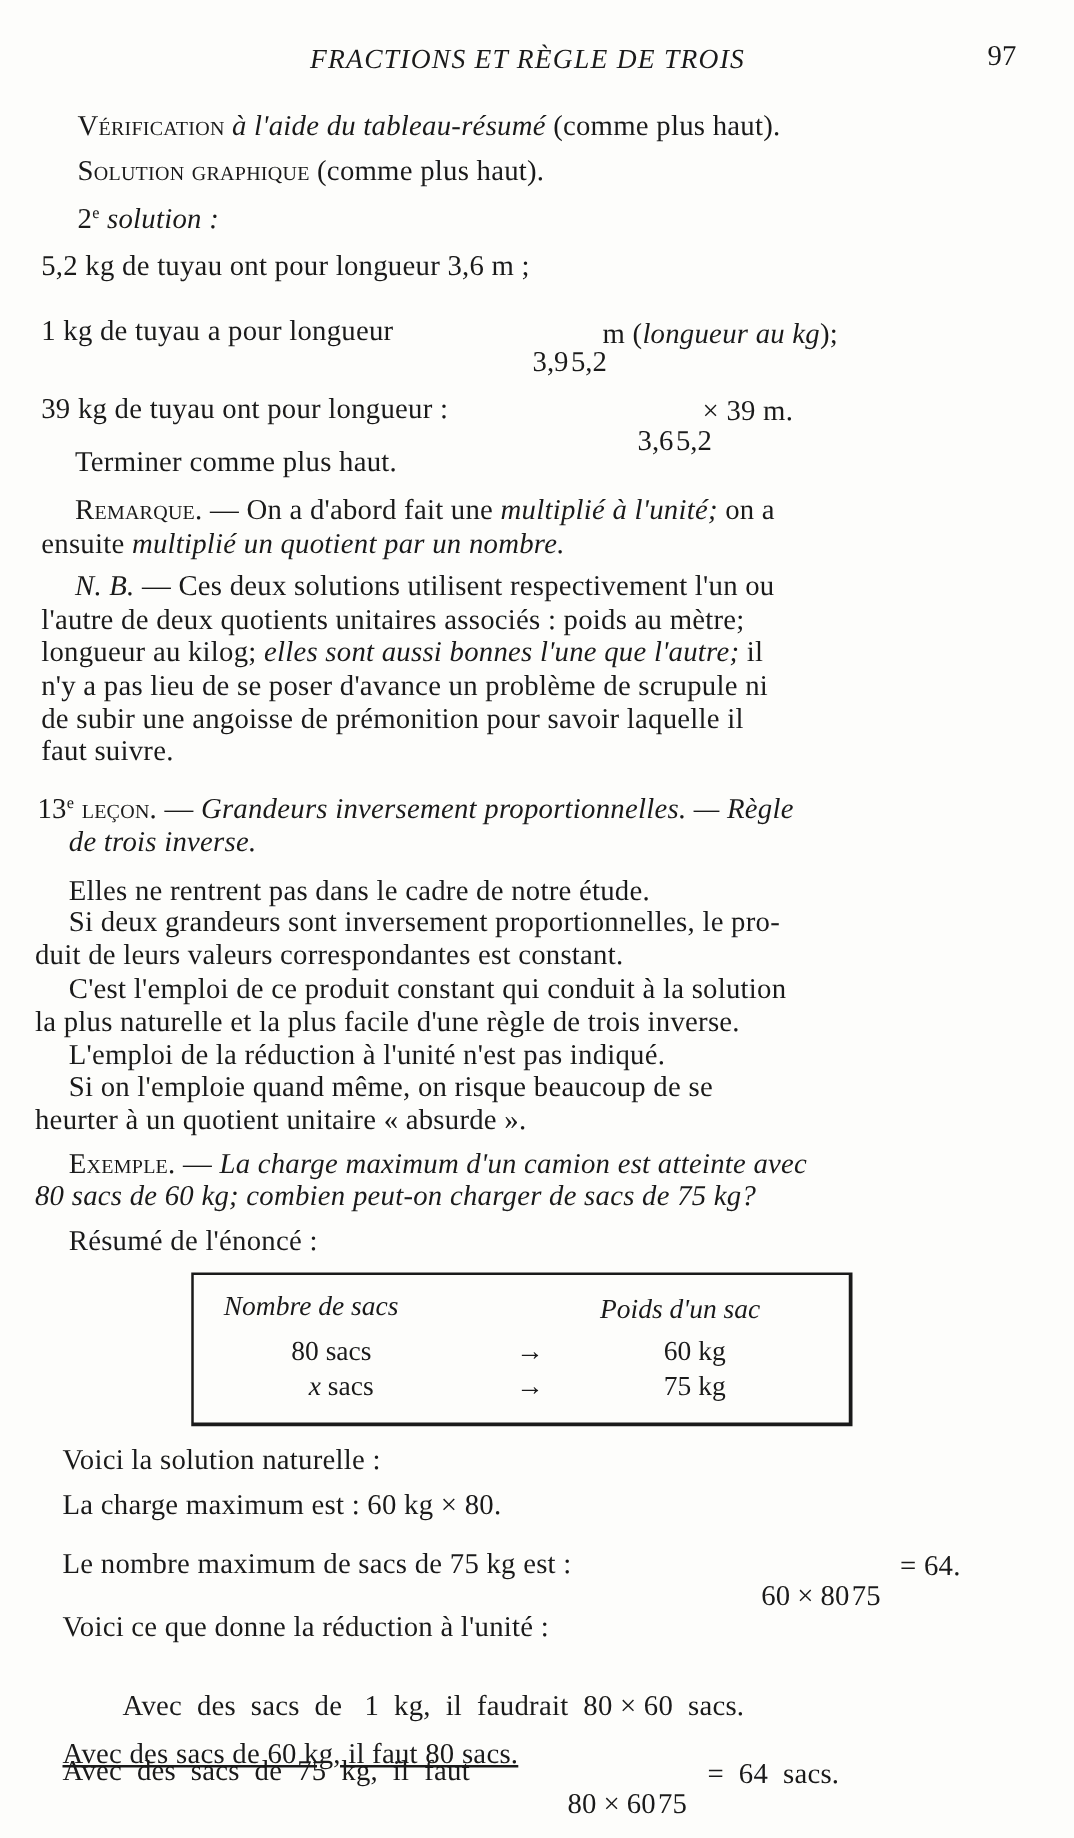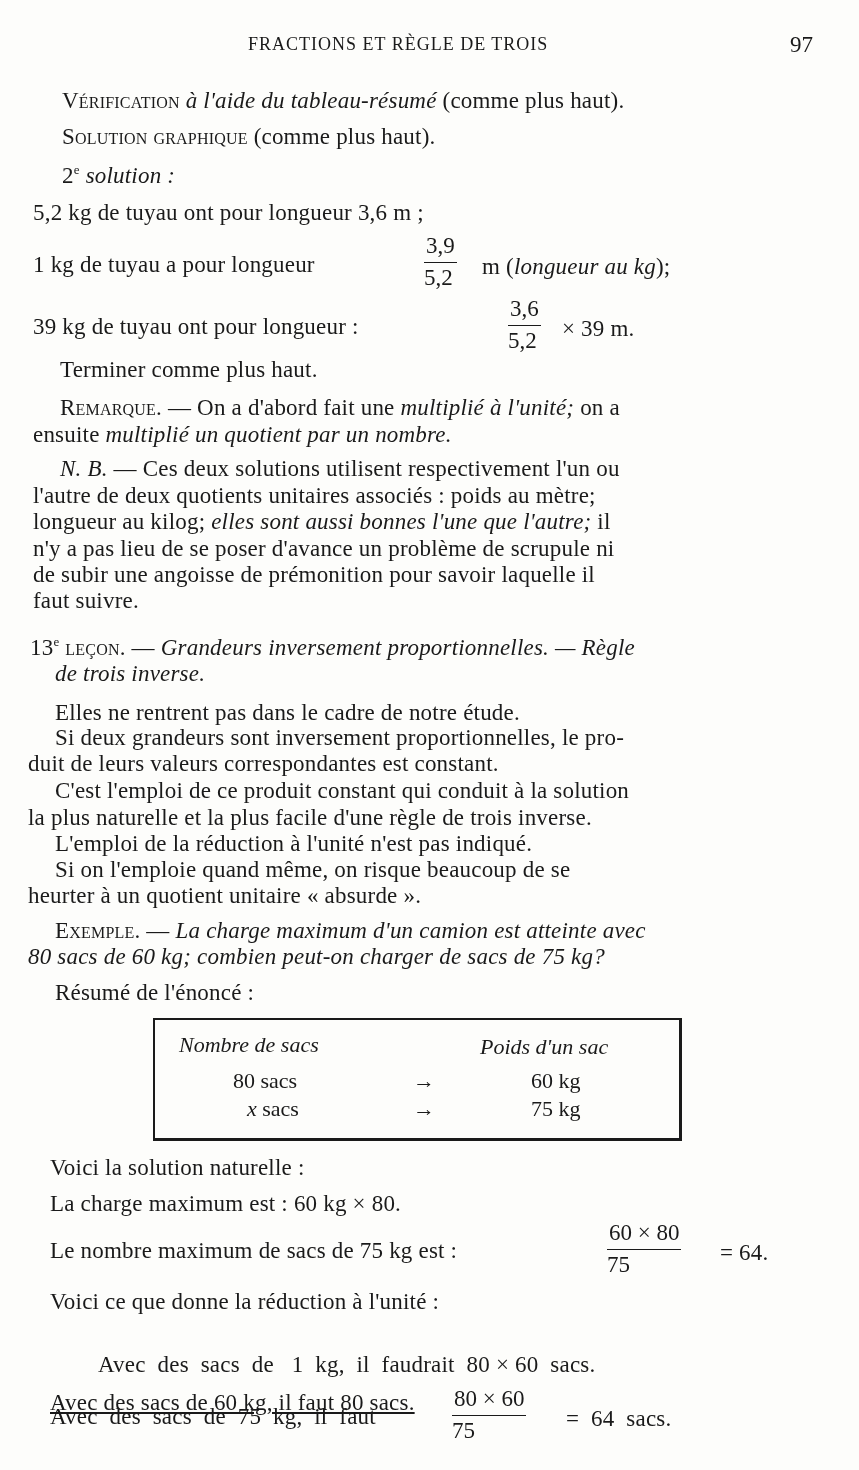--- a/index.html
+++ b/index.html
@@ -7,23 +7,23 @@
     width:859px; height:1470px; overflow:hidden;
     background:#fdfdfb;
     color:#1a1a1a;
     font-family:"Liberation Serif", "DejaVu Serif", serif;
     position:relative;
   }
   .abs { position:absolute; white-space:nowrap; }
   .line { font-size:23px; letter-spacing:0.2px; }
   .sc { font-variant:small-caps; }
   i, .it { font-style:italic; }
-  .hdr { font-size:18px; letter-spacing:1px; }
+  .hdr { font-size:22px; letter-spacing:1px;font-style:italic; }
   .pgno { font-size:23px; }
-  .frac { position:absolute; display:inline-flex; flex-direction:column; align-items:flex-start; font-size:23px; line-height:26px; }
+  .frac { position:absolute; display:inline-flex; flex-direction:row; align-items:flex-end; font-size:23px; line-height:26px;margin-top:44px; }
   .frac .num { padding:0 2px; }
   .frac .bar { align-self:stretch; border-top:1.5px solid #1a1a1a; margin:3px 0 2px 0; }
   .box {
     position:absolute; left:153px; top:1018px; width:524px; height:118px;
     border:2px solid #1a1a1a; border-bottom-width:3px; border-right-width:3px;
   }
   .box .cell { position:absolute; font-size:22px; white-space:nowrap; }
 </style>
 </head>
 <body>

